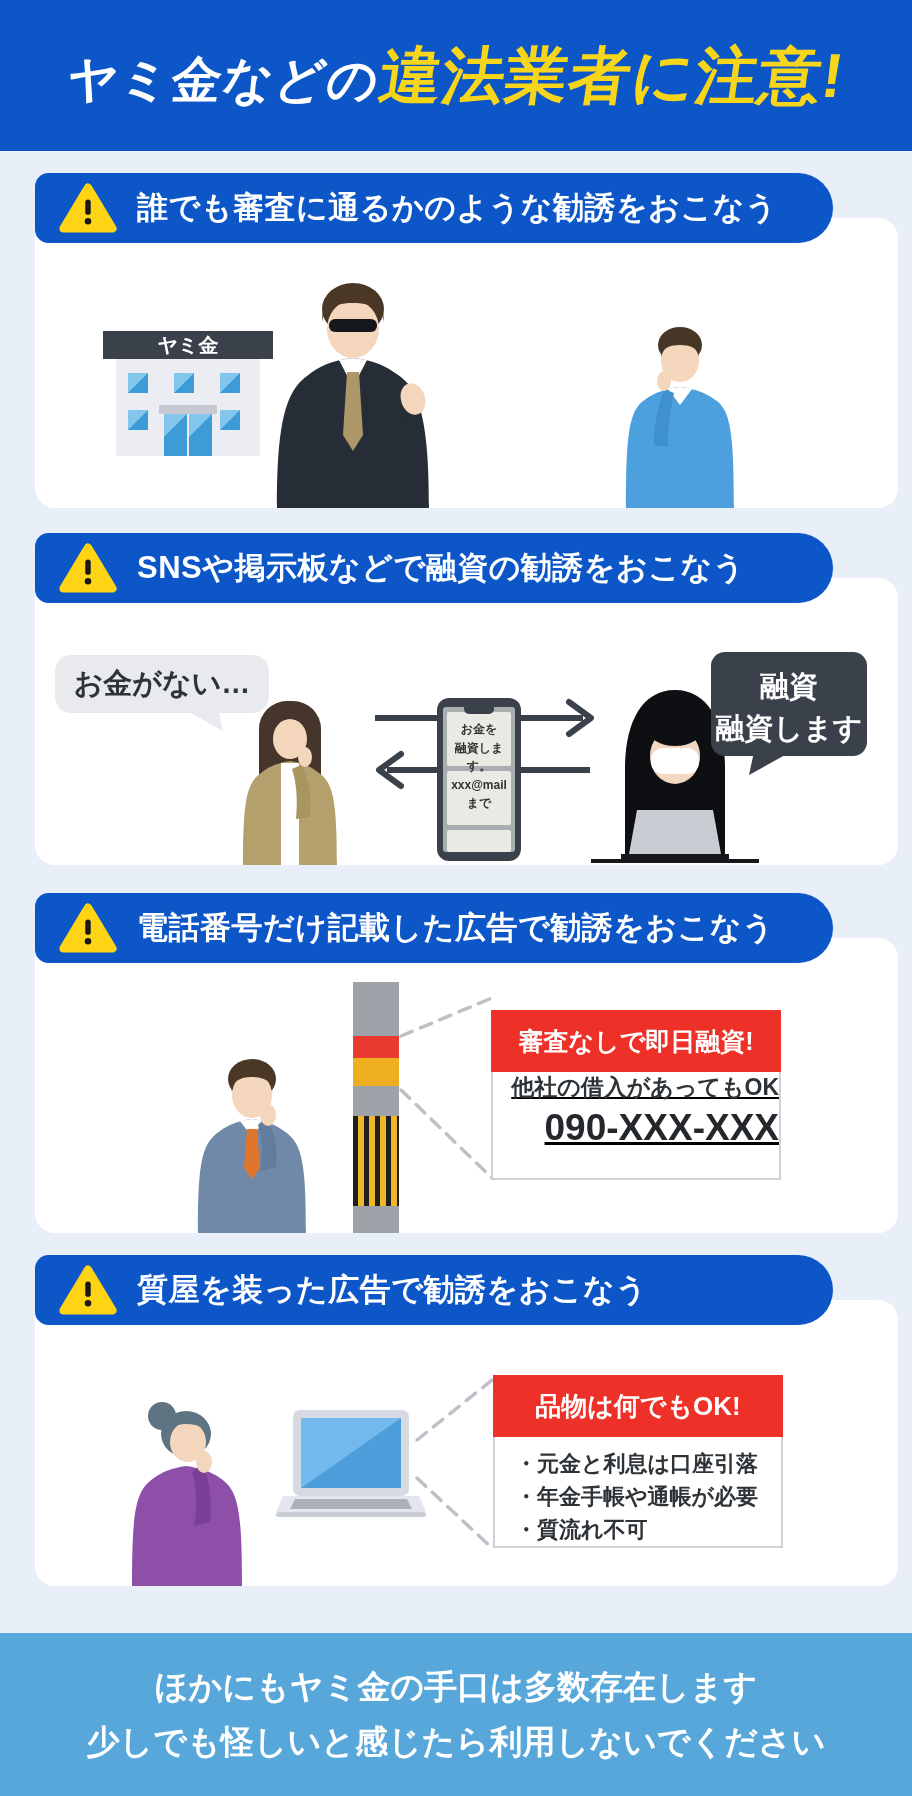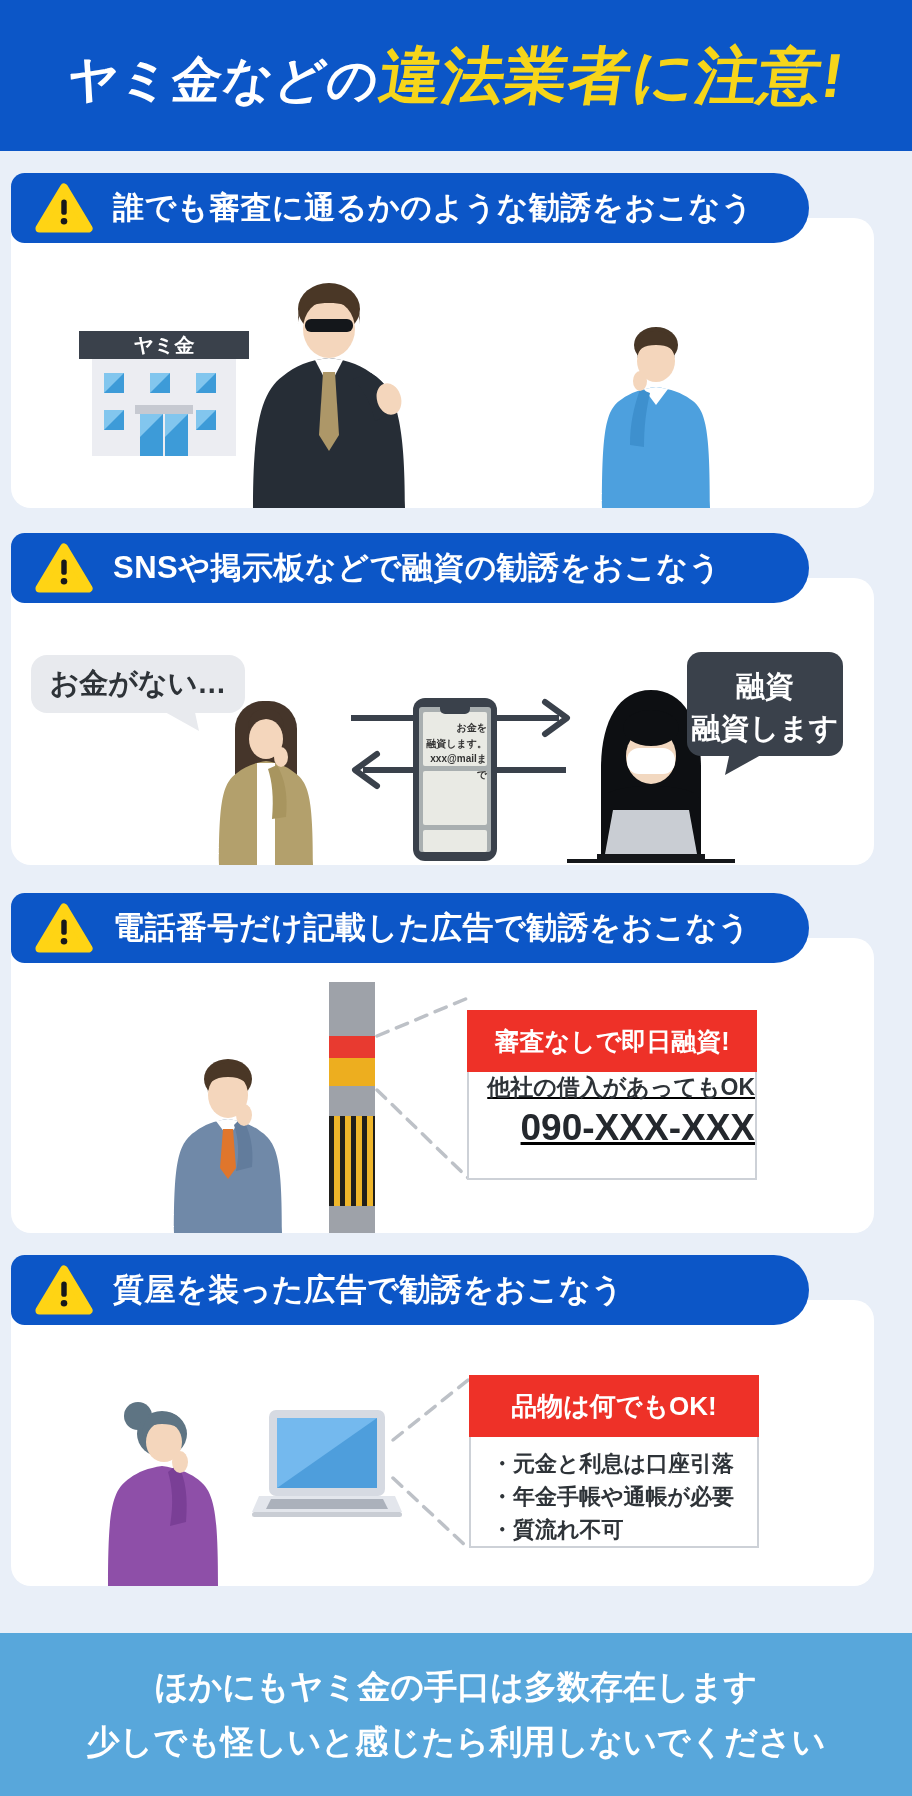--- a/index.html
+++ b/index.html
@@ -6,21 +6,21 @@
   body{font-family:"Liberation Sans","DejaVu Sans",sans-serif;}
   .page{position:relative;width:912px;height:1796px;background:#E9EFF8;overflow:hidden;}
 
   
   .header{height:151px;background:#0C56C7;display:flex;align-items:center;justify-content:center;}
   .header-inner{transform:skewX(-8deg);font-weight:800;white-space:nowrap;letter-spacing:1px;}
   .t-white{color:#FFFFFF;font-size:50px;}
   .t-yellow{color:#F6D51A;font-size:62px;}
 
   
-  .section{position:relative;margin-left:11px;width:765px;}
+  .section{position:relative;margin-left:35px;width:765px;}
   .sec1{margin-top:22px;height:335px;}
   .sec2{margin-top:25px;height:332px;}
   .sec3{margin-top:28px;height:340px;}
   .sec4{margin-top:22px;height:331px;}
   .bar{position:absolute;top:0;left:0;width:798px;height:70px;background:#0C56C7;
        border-radius:14px 36px 36px 14px;display:flex;align-items:center;gap:20px;
        padding-left:24px;box-sizing:border-box;z-index:2;}
   .warn{width:58px;height:53px;flex:none;}
   .bar-title{color:#fff;font-size:31px;font-weight:bold;letter-spacing:.5px;white-space:nowrap;}
   .card{position:absolute;top:45px;left:0;width:863px;background:#FFFFFF;border-radius:20px;z-index:1;}
@@ -44,21 +44,21 @@
                 clip-path:polygon(0 100%,12% 0,100% 0);}
 
   
   .phone{left:402px;top:120px;width:84px;height:163px;background:#3A414B;border-radius:12px;
          padding:9px 6px;box-sizing:border-box;z-index:3;}
   .phone-screen{position:relative;width:100%;height:100%;background:#A9AFB0;border-radius:3px;
                 overflow:hidden;}
   .phone-notch{position:absolute;top:0;left:50%;transform:translateX(-50%);width:30px;height:7px;
                background:#3A414B;border-radius:0 0 5px 5px;}
   .msg{background:#E9EAE4;margin:5px 4px;border-radius:2px;}
-  .msg1{height:54px;font-size:10px;font-weight:bold;color:#333;text-align:right;
+  .msg1{height:54px;font-size:12px;font-weight:bold;color:#333;text-align:center;
         padding-top:8px;line-height:1.55;box-sizing:border-box;}
   .msg2{height:54px;} .msg3{height:22px;}
 
   
   .pole{left:318px;top:44px;width:46px;height:251px;background:#9EA2A9;}
   .pole > div{position:absolute;left:0;width:100%;}
   .pole-red{top:54px;height:22px;background:#E83A30;}
   .pole-yellow{top:76px;height:28px;background:#EDAE1F;}
   .pole-guard{top:134px;height:90px;
       background:repeating-linear-gradient(to right,#201F1B 0 5px,#EFB62A 5px 11px);}

